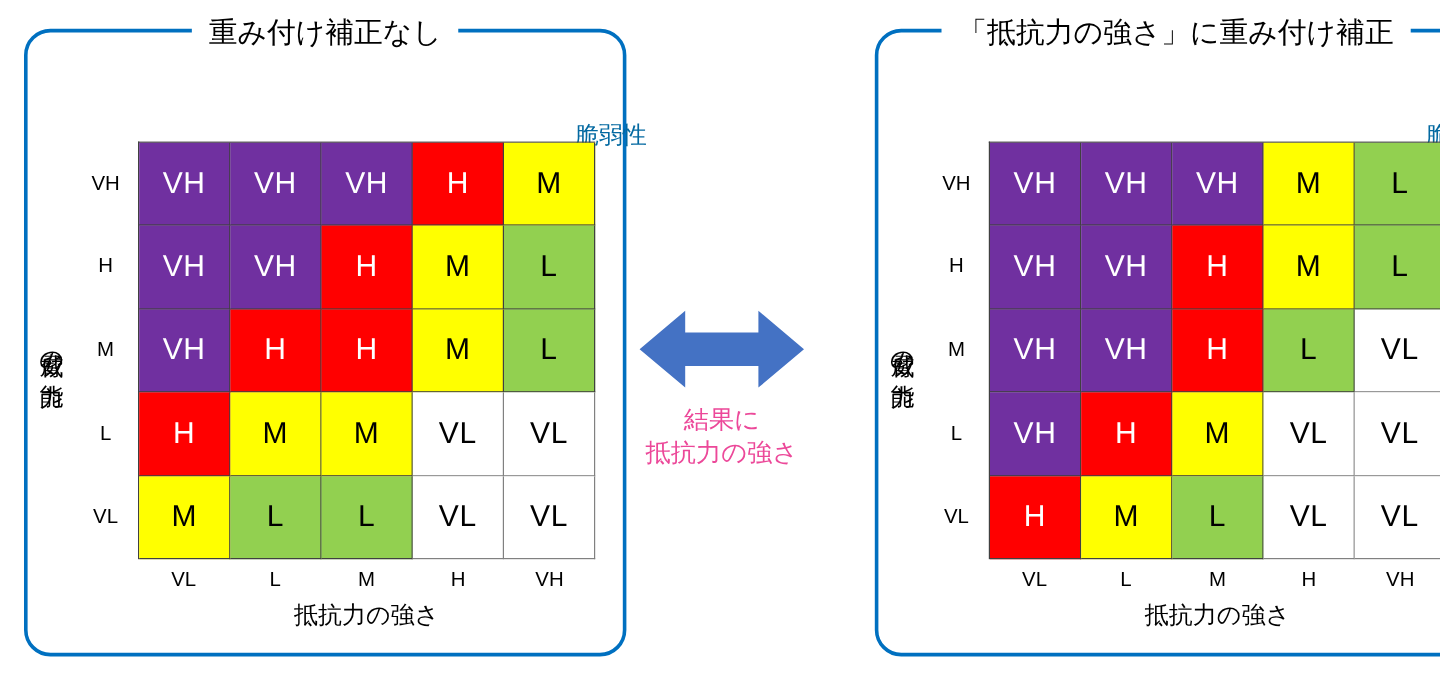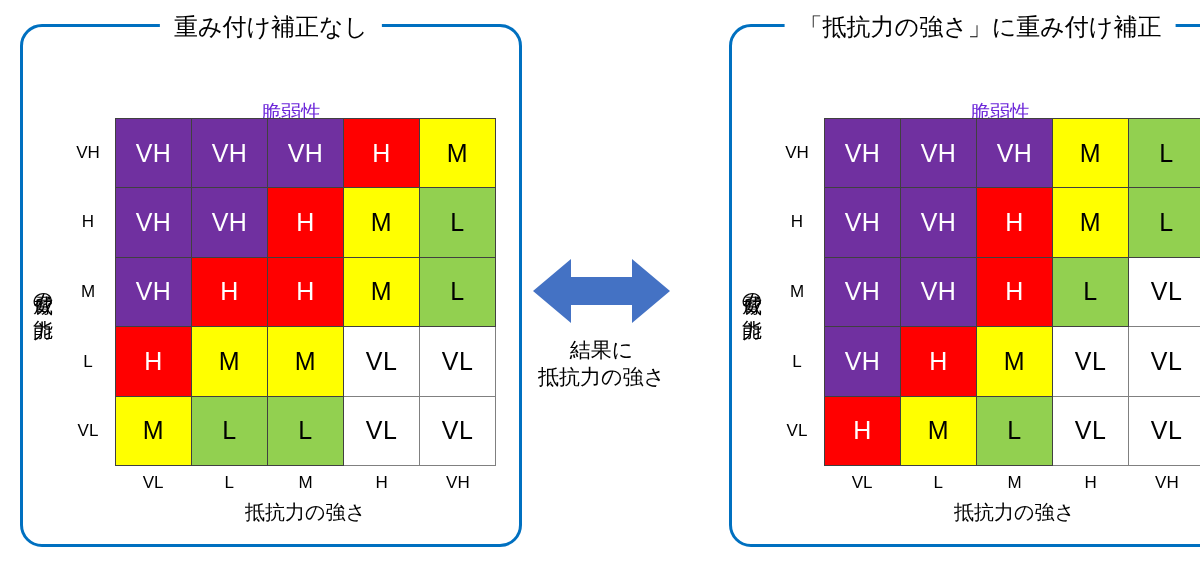--- a/index.html
+++ b/index.html
@@ -56,24 +56,24 @@
     top: 0;
     width: 100%;
     height: 100%;
   }
 
   .col-title {
     position: absolute;
     top: 72px;
     left: 0;
     width: 100%;
-    text-align: center;
+    text-align: right;
     font-size: 20px;
     font-family: "DejaVu Sans", "Liberation Sans", sans-serif;
-    color: #6d28d9;
+    color: #0369a1;
   }
   
   .col-title .ct-inner {
     display: inline-block;
     transform: translateX(20px);
   }
 
   .grid {
     position: absolute;
     left: 92px;
@@ -182,21 +182,21 @@
     top: 255px;
     width: 145px;
     text-align: center;
   }
   .arrow-svg { display: block; margin: 0 auto; }
   .center-caption {
     margin-top: 10px;
     font-size: 21px;
     line-height: 1.28;
     font-family: "DejaVu Sans", "Liberation Sans", sans-serif;
-    color: #000000;
+    color: #ec4899;
   }
   .center-caption div { white-space: nowrap; }
 </style>
 </head>
 <body>
 
 <div id="stage">
 
   <div class="panel panel-left" style="border-color: rgb(0, 112, 192);">
     <div class="panel-title">重み付け補正なし</div>

